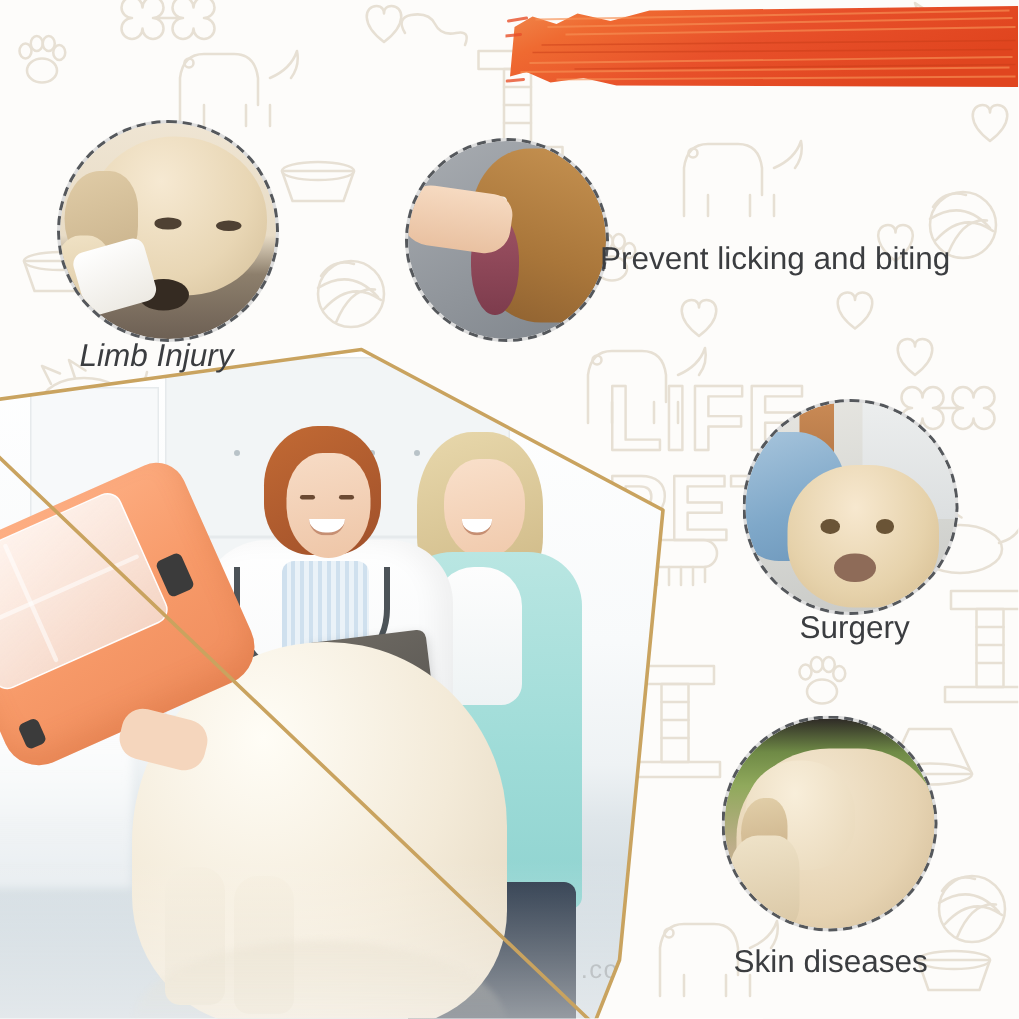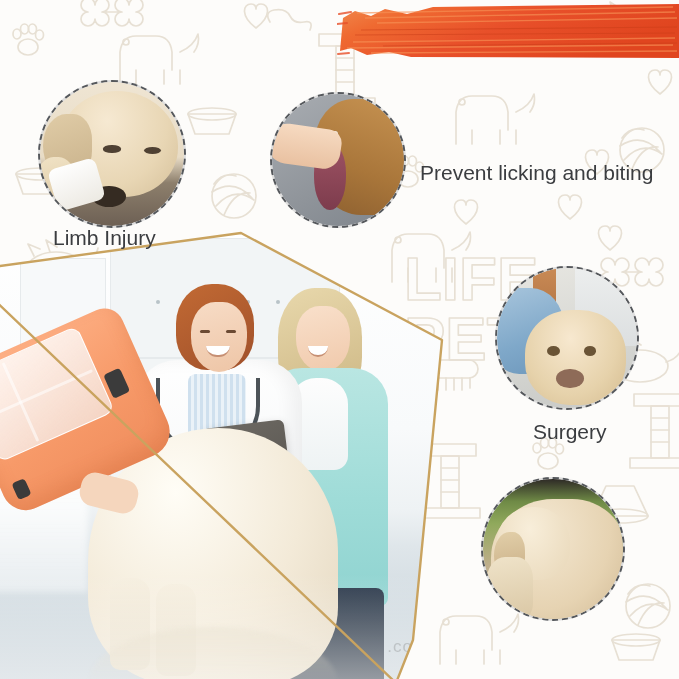--- a/index.html
+++ b/index.html
@@ -517,50 +517,51 @@
       <div class="limb-bg"></div>
       <div class="limb-head"></div>
       <div class="limb-ear"></div>
       <div class="limb-eye" style="left:44%; top:44%;"></div>
       <div class="limb-eye" style="left:72%; top:45%;"></div>
       <div class="limb-nose"></div>
       <div class="limb-paw"></div>
       <div class="limb-bandage"></div>
     </div>
   </div>
-  <div class="feature-label" style="left:53px; top:226px;">Limb Injury</div>
+  <div class="feature-label" style="left:53px; top:226px;font-style:italic;">Limb Injury</div>
 
   <div class="feature-circle" style="left:270px; top:92px; width:136px; height:136px;">
     <div class="fc-inner">
       <div class="lick-bg"></div>
       <div class="lick-muzzle"></div>
       <div class="lick-tooth"></div>
       <div class="lick-tongue"></div>
       <div class="lick-hand"></div>
     </div>
   </div>
-  <div class="feature-label" style="left:420px; top:161px;">Prevent licking and biting</div>
+  <div class="feature-label" style="left:400px; top:161px;">Prevent licking and biting</div>
 
   <div class="feature-circle" style="left:495px; top:266px; width:144px; height:144px;">
     <div class="fc-inner">
       <div class="surg-bg"></div>
       <div class="surg-door"></div>
       <div class="surg-cab"></div>
       <div class="surg-drape"></div>
       <div class="surg-head"></div>
       <div class="surg-eye" style="left:36%; top:56%;"></div>
       <div class="surg-eye" style="left:62%; top:56%;"></div>
       <div class="surg-nose"></div>
     </div>
   </div>
-  <div class="feature-label" style="left:533px; top:420px;">Surgery</div>
+  <div class="feature-label" style="left:533px; top:407px;">Surgery</div>
 
   <div class="feature-circle" style="left:481px; top:477px; width:144px; height:144px;">
     <div class="fc-inner">
       <div class="skin-bg"></div>
       <div class="skin-body"></div>
       <div class="skin-head"></div>
       <div class="skin-ear"></div>
       <div class="skin-leg"></div>
     </div>
   </div>
+  <div class="feature-label" style="left:489px; top:630px;">Skin diseases</div>
 
 </div>
 
 </body></html>

